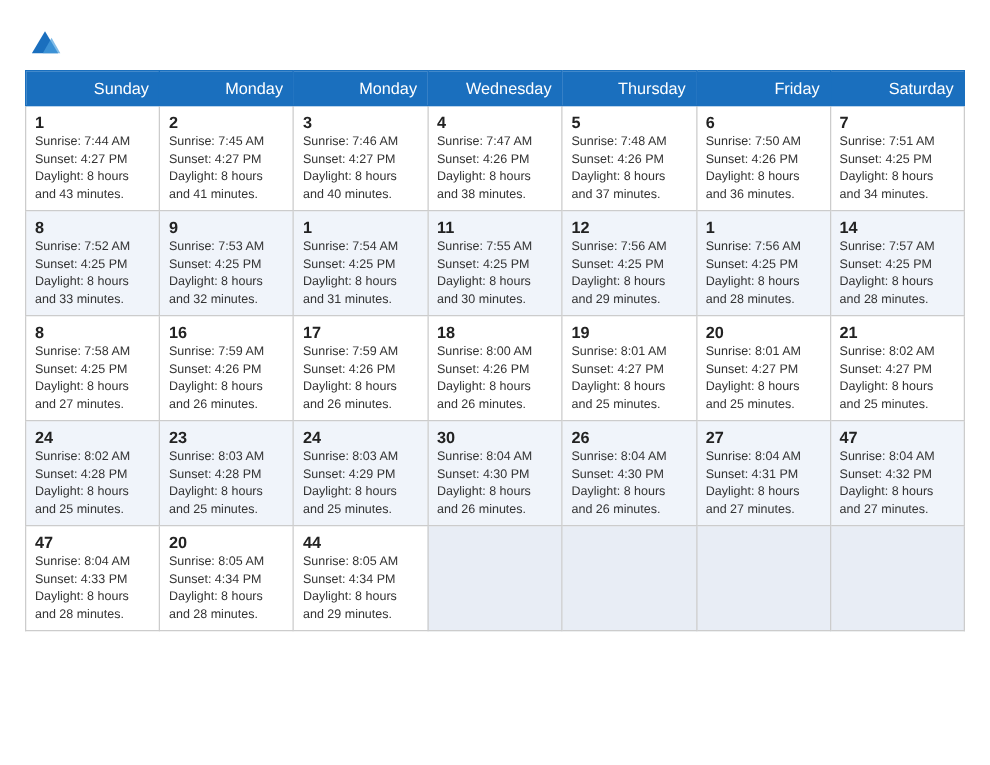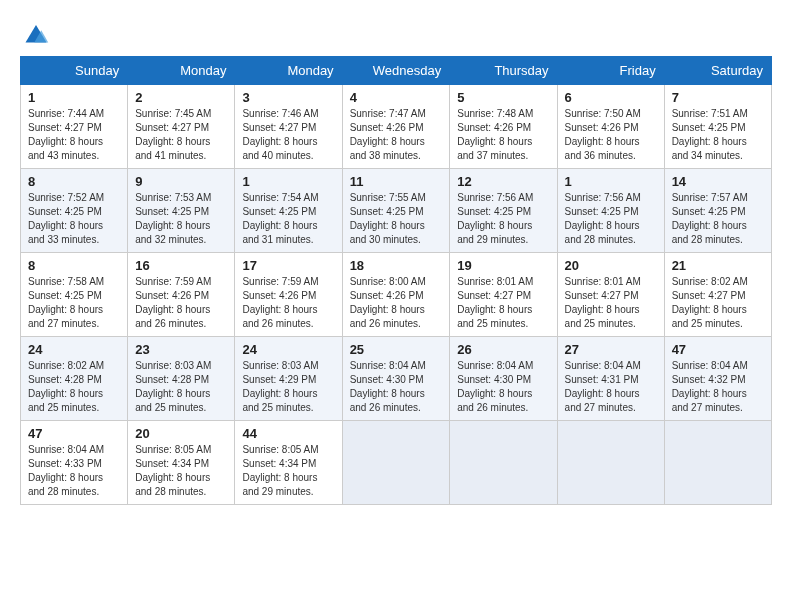--- a/index.html
+++ b/index.html
@@ -147,21 +147,21 @@
         <td><span class="day-number">17</span><span class="day-detail">Sunrise: 7:59 AM<br>Sunset: 4:26 PM<br>Daylight: 8 hours and 26 minutes.</span></td>
         <td><span class="day-number">18</span><span class="day-detail">Sunrise: 8:00 AM<br>Sunset: 4:26 PM<br>Daylight: 8 hours and 26 minutes.</span></td>
         <td><span class="day-number">19</span><span class="day-detail">Sunrise: 8:01 AM<br>Sunset: 4:27 PM<br>Daylight: 8 hours and 25 minutes.</span></td>
         <td><span class="day-number">20</span><span class="day-detail">Sunrise: 8:01 AM<br>Sunset: 4:27 PM<br>Daylight: 8 hours and 25 minutes.</span></td>
         <td><span class="day-number">21</span><span class="day-detail">Sunrise: 8:02 AM<br>Sunset: 4:27 PM<br>Daylight: 8 hours and 25 minutes.</span></td>
       </tr>
       <tr>
         <td><span class="day-number">24</span><span class="day-detail">Sunrise: 8:02 AM<br>Sunset: 4:28 PM<br>Daylight: 8 hours and 25 minutes.</span></td>
         <td><span class="day-number">23</span><span class="day-detail">Sunrise: 8:03 AM<br>Sunset: 4:28 PM<br>Daylight: 8 hours and 25 minutes.</span></td>
         <td><span class="day-number">24</span><span class="day-detail">Sunrise: 8:03 AM<br>Sunset: 4:29 PM<br>Daylight: 8 hours and 25 minutes.</span></td>
-        <td><span class="day-number">25</span><span class="day-detail">Sunrise: 8:04 AM<br>Sunset: 4:30 PM<br>Daylight: 8 hours and 26 minutes.</span></td>
+        <td><span class="day-number">30</span><span class="day-detail">Sunrise: 8:04 AM<br>Sunset: 4:30 PM<br>Daylight: 8 hours and 26 minutes.</span></td>
         <td><span class="day-number">26</span><span class="day-detail">Sunrise: 8:04 AM<br>Sunset: 4:30 PM<br>Daylight: 8 hours and 26 minutes.</span></td>
         <td><span class="day-number">27</span><span class="day-detail">Sunrise: 8:04 AM<br>Sunset: 4:31 PM<br>Daylight: 8 hours and 27 minutes.</span></td>
         <td><span class="day-number">47</span><span class="day-detail">Sunrise: 8:04 AM<br>Sunset: 4:32 PM<br>Daylight: 8 hours and 27 minutes.</span></td>
       </tr>
       <tr>
         <td><span class="day-number">47</span><span class="day-detail">Sunrise: 8:04 AM<br>Sunset: 4:33 PM<br>Daylight: 8 hours and 28 minutes.</span></td>
         <td><span class="day-number">20</span><span class="day-detail">Sunrise: 8:05 AM<br>Sunset: 4:34 PM<br>Daylight: 8 hours and 28 minutes.</span></td>
         <td><span class="day-number">44</span><span class="day-detail">Sunrise: 8:05 AM<br>Sunset: 4:34 PM<br>Daylight: 8 hours and 29 minutes.</span></td>
         <td class="empty"></td>
         <td class="empty"></td>

